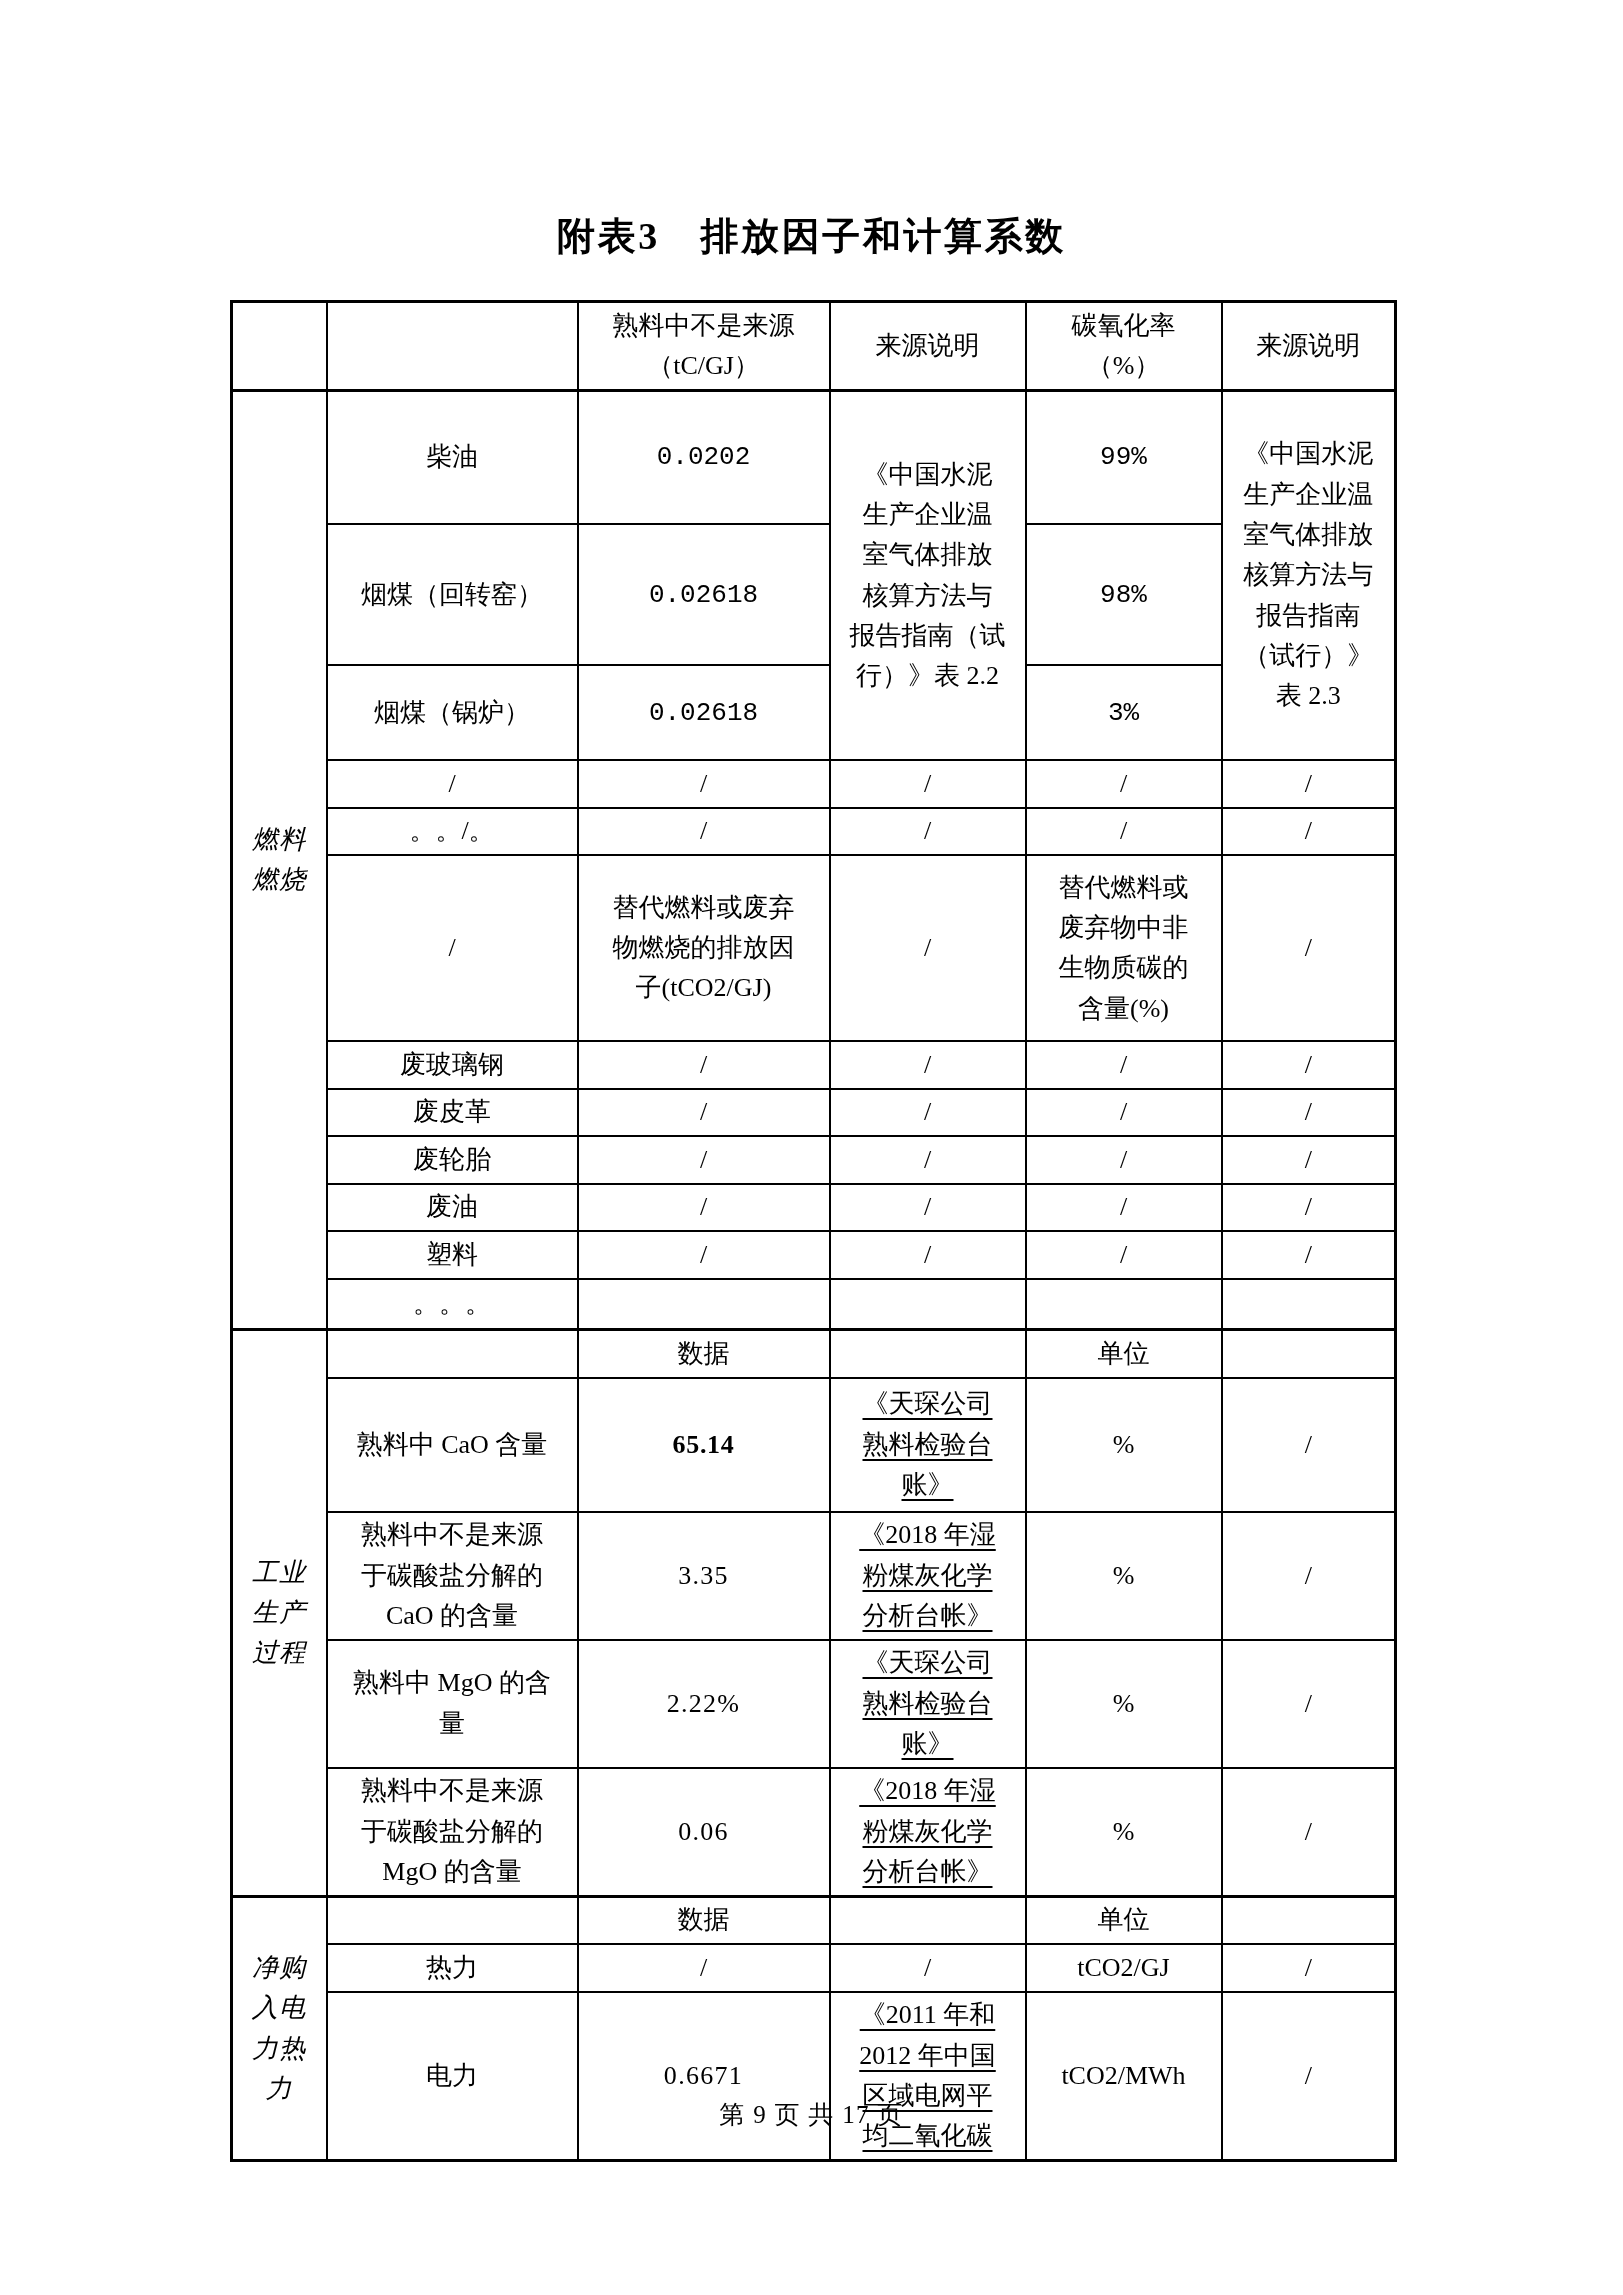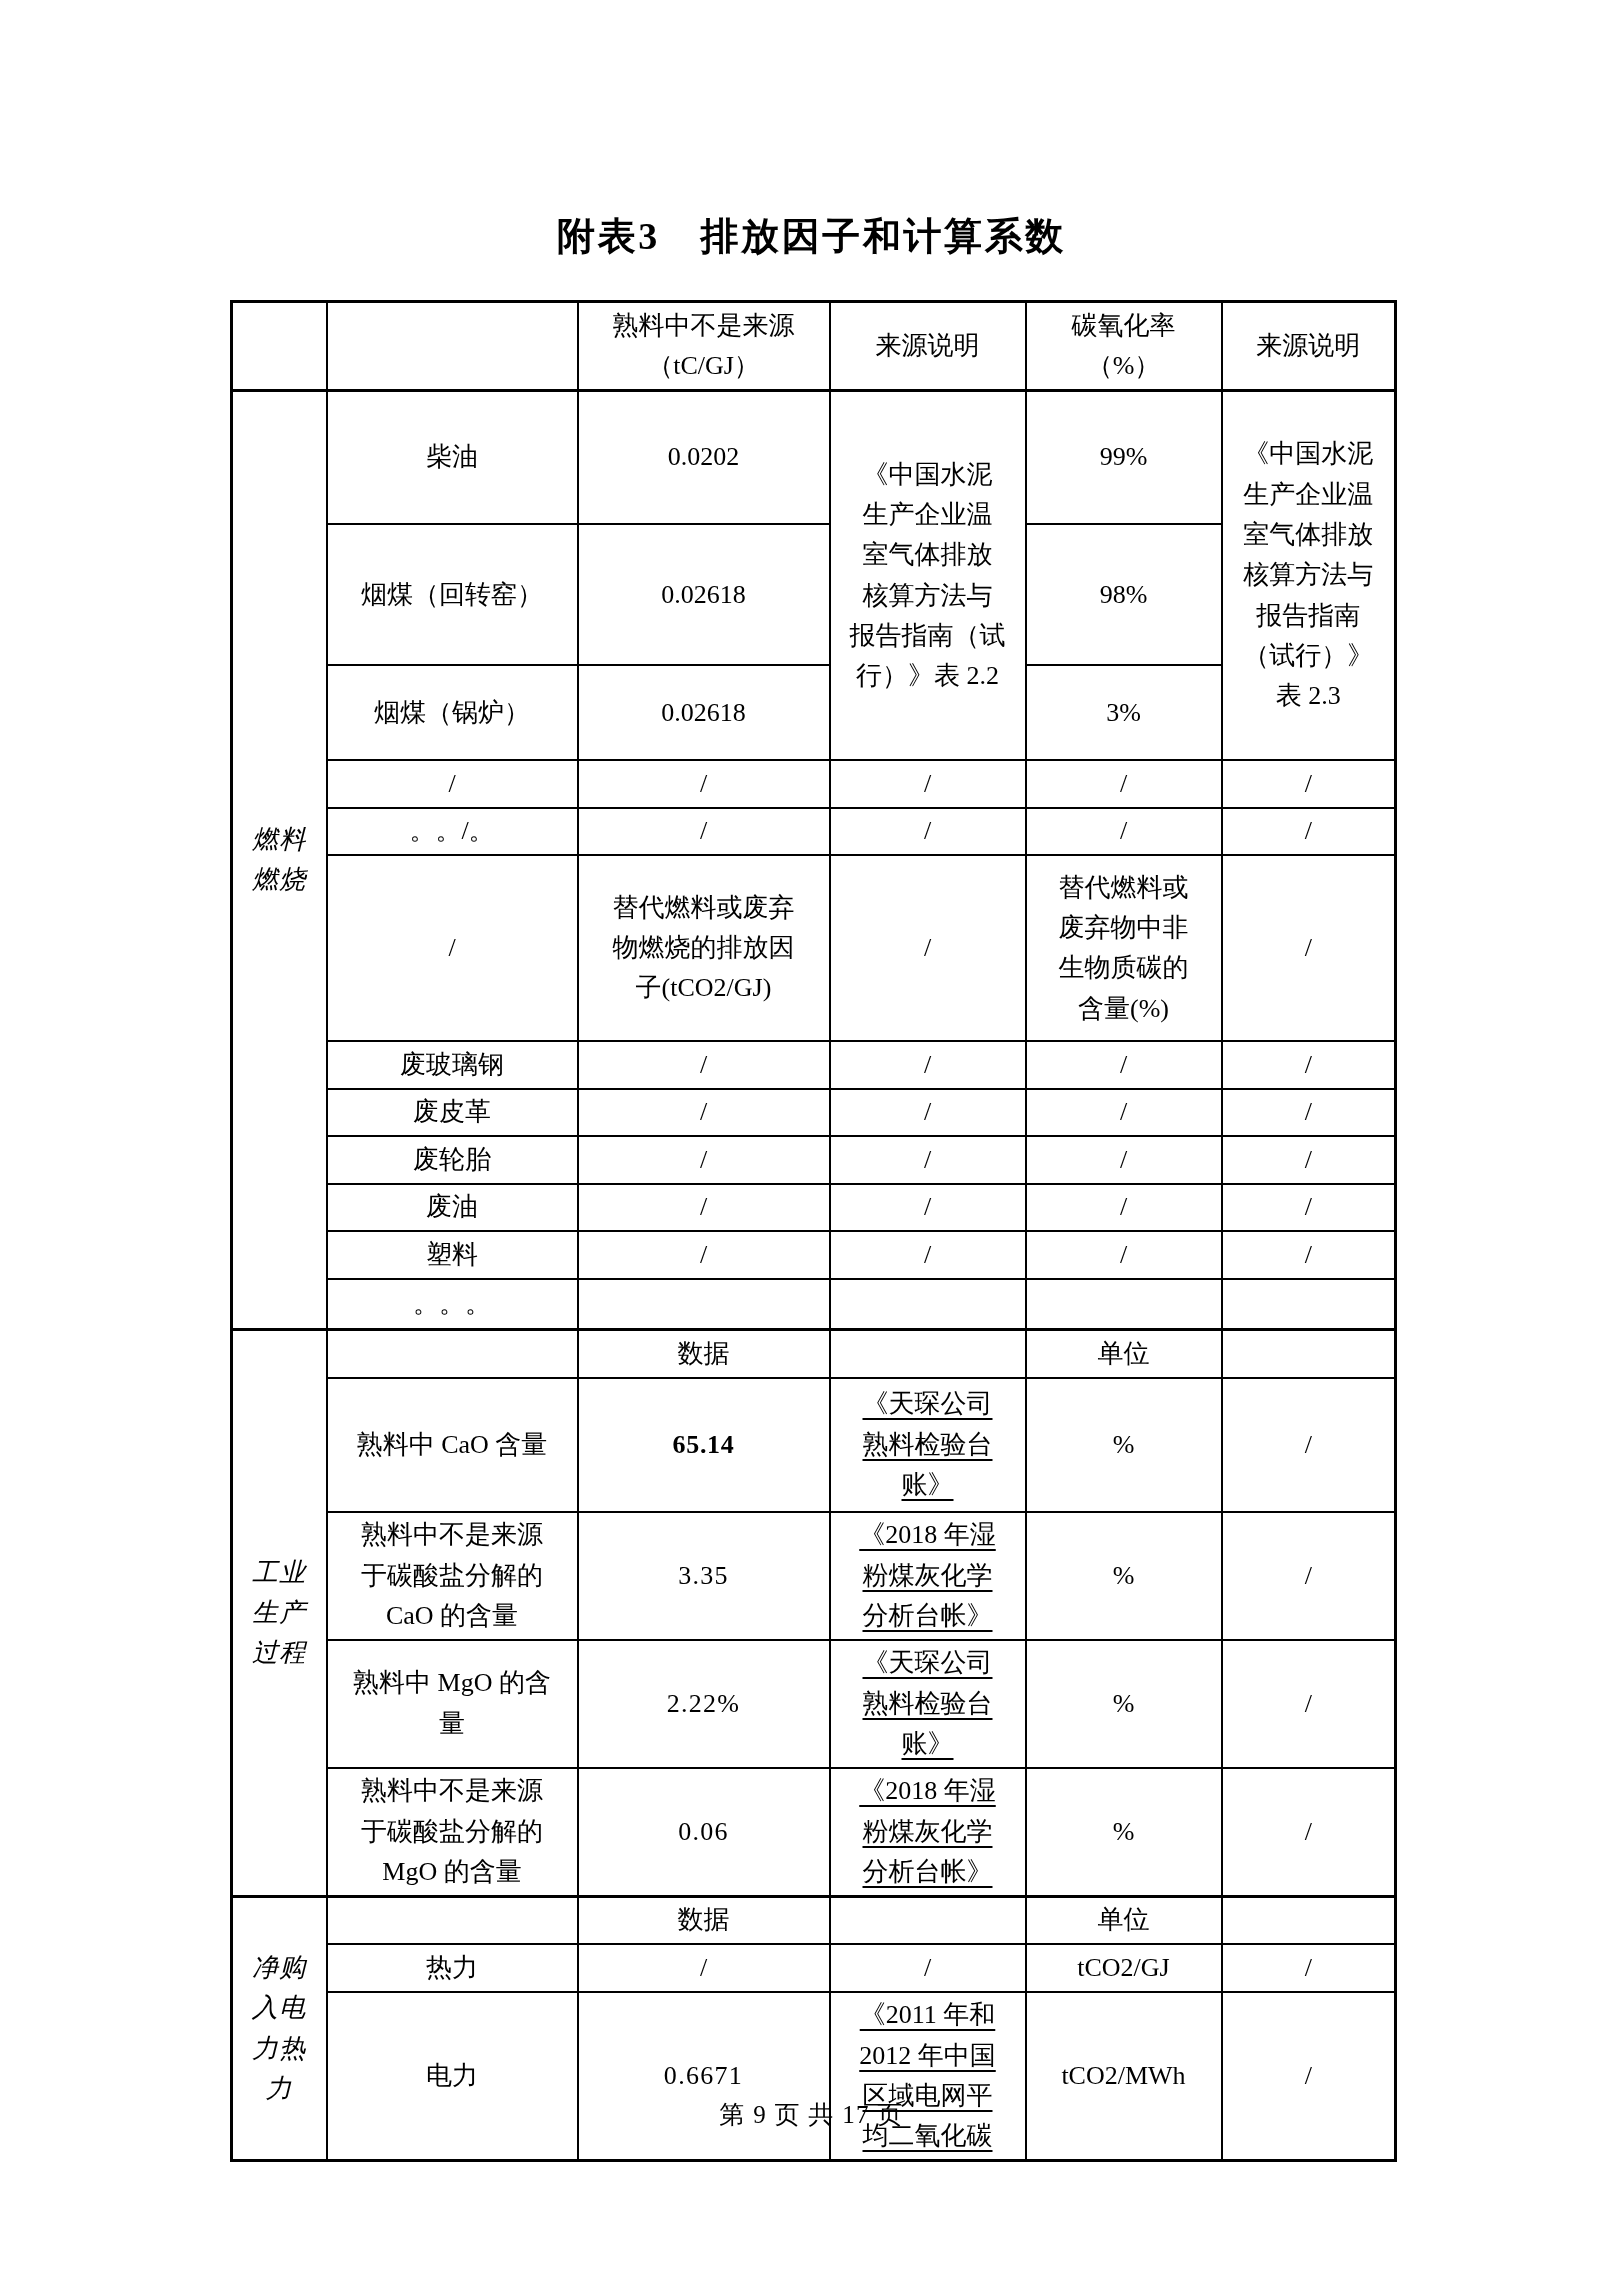--- a/index.html
+++ b/index.html
@@ -36,21 +36,21 @@
   }
   #main-table{border:3.9px solid #000;}
   
   #main-table td.tt{border-top:3.9px solid #000;}
   
   tr.h135{height:88px}  tr.h205{height:134px}  tr.h215{height:141px}
   tr.h145{height:95px}  tr.h62{height:41px}    tr.h285{height:186px}
   tr.h78{height:51px}    tr.h64{height:42px}    tr.h190{height:124px}
   tr.h68{height:44px}    tr.h254{height:166px}
   
-  .vbig{font-family:Liberation Serif, serif;font-size:31px;}
+  .vbig{font-family:Liberation Mono, monospace;font-size:31px;}
   .vbold{font-weight:bold;font-size:30px;letter-spacing:0.7px;margin-left:44px;}
   .vnum{font-size:27.5px;letter-spacing:1.3px;}
   .u{text-decoration:underline;text-underline-offset:5.9px;}
   .srcf{line-height:2.15;}
   .srcf2{line-height:1.95;}
   .src{line-height:1.62;}
   .srcsm{line-height:1.48;border-radius:28px;}
   .alt{line-height:1.75;}
   .grp{letter-spacing:1.3px;line-height:1.8;font-style:italic;}
   #page-footer{

